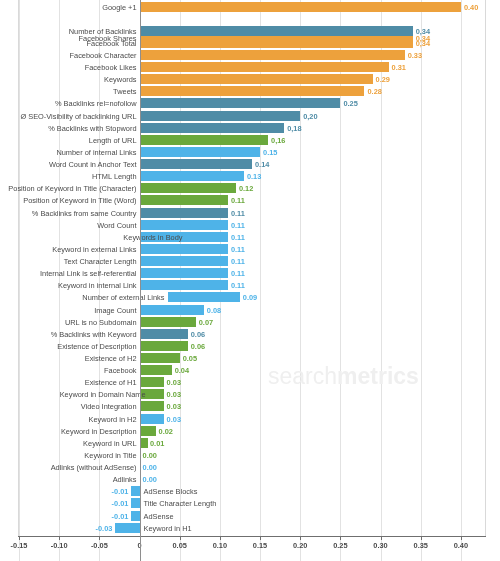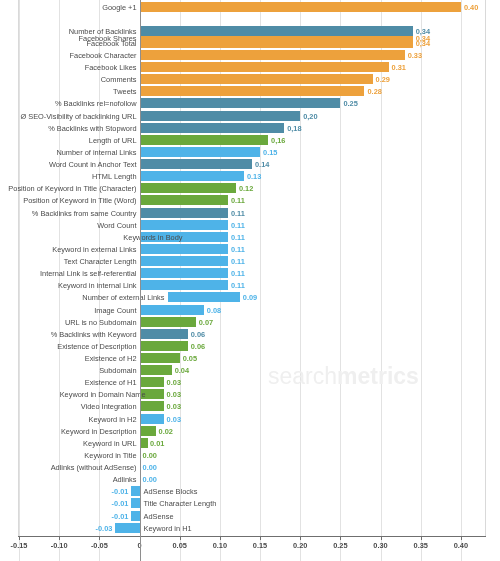--- a/index.html
+++ b/index.html
@@ -178,21 +178,21 @@
         <div class="row-label left" style="left: 0px; width: 136.517px;">Facebook Character</div>
         <div class="row-value" style="color: rgb(237, 161, 60); left: 407.655px; text-align: left;">0.33</div>
       </div>
       <div class="row" style="top: 61.1px;">
         <div class="bar" style="background: rgb(237, 161, 60); left: 139.517px; width: 249.069px;"></div>
         <div class="row-label left" style="left: 0px; width: 136.517px;">Facebook Likes</div>
         <div class="row-value" style="color: rgb(237, 161, 60); left: 391.586px; text-align: left;">0.31</div>
       </div>
       <div class="row" style="top: 73.22px;">
         <div class="bar" style="background: rgb(237, 161, 60); left: 139.517px; width: 233px;"></div>
-        <div class="row-label left" style="left: 0px; width: 136.517px;">Comments</div>
+        <div class="row-label left" style="left: 0px; width: 136.517px;">Keywords</div>
         <div class="row-value" style="color: rgb(237, 161, 60); left: 375.517px; text-align: left;">0.29</div>
       </div>
       <div class="row" style="top: 85.34px;">
         <div class="bar" style="background: rgb(237, 161, 60); left: 139.517px; width: 224.966px;"></div>
         <div class="row-label left" style="left: 0px; width: 136.517px;">Tweets</div>
         <div class="row-value" style="color: rgb(237, 161, 60); left: 367.483px; text-align: left;">0.28</div>
       </div>
       <div class="row" style="top: 97.46px;">
         <div class="bar" style="background: rgb(79, 140, 166); left: 139.517px; width: 200.862px;"></div>
         <div class="row-label left" style="left: 0px; width: 136.517px;">% Backlinks rel=nofollow</div>
@@ -298,21 +298,21 @@
         <div class="row-label left" style="left: 0px; width: 136.517px;">Existence of Description</div>
         <div class="row-value" style="color: rgb(106, 168, 60); left: 190.724px; text-align: left;">0.06</div>
       </div>
       <div class="row" style="top: 351.98px;">
         <div class="bar" style="background: rgb(106, 168, 60); left: 139.517px; width: 40.1724px;"></div>
         <div class="row-label left" style="left: 0px; width: 136.517px;">Existence of H2</div>
         <div class="row-value" style="color: rgb(106, 168, 60); left: 182.69px; text-align: left;">0.05</div>
       </div>
       <div class="row" style="top: 364.1px;">
         <div class="bar" style="background: rgb(106, 168, 60); left: 139.517px; width: 32.1379px;"></div>
-        <div class="row-label left" style="left: 0px; width: 136.517px;">Subdomain</div>
+        <div class="row-label left" style="left: 0px; width: 136.517px;">Facebook</div>
         <div class="row-value" style="color: rgb(106, 168, 60); left: 174.655px; text-align: left;">0.04</div>
       </div>
       <div class="row" style="top: 376.22px;">
         <div class="bar" style="background: rgb(106, 168, 60); left: 139.517px; width: 24.1034px;"></div>
         <div class="row-label left" style="left: 0px; width: 136.517px;">Existence of H1</div>
         <div class="row-value" style="color: rgb(106, 168, 60); left: 166.621px; text-align: left;">0.03</div>
       </div>
       <div class="row" style="top: 388.34px;">
         <div class="bar" style="background: rgb(106, 168, 60); left: 139.517px; width: 24.1034px;"></div>
         <div class="row-label left" style="left: 9px; width: 136.517px;">Keyword in Domain Name</div>

